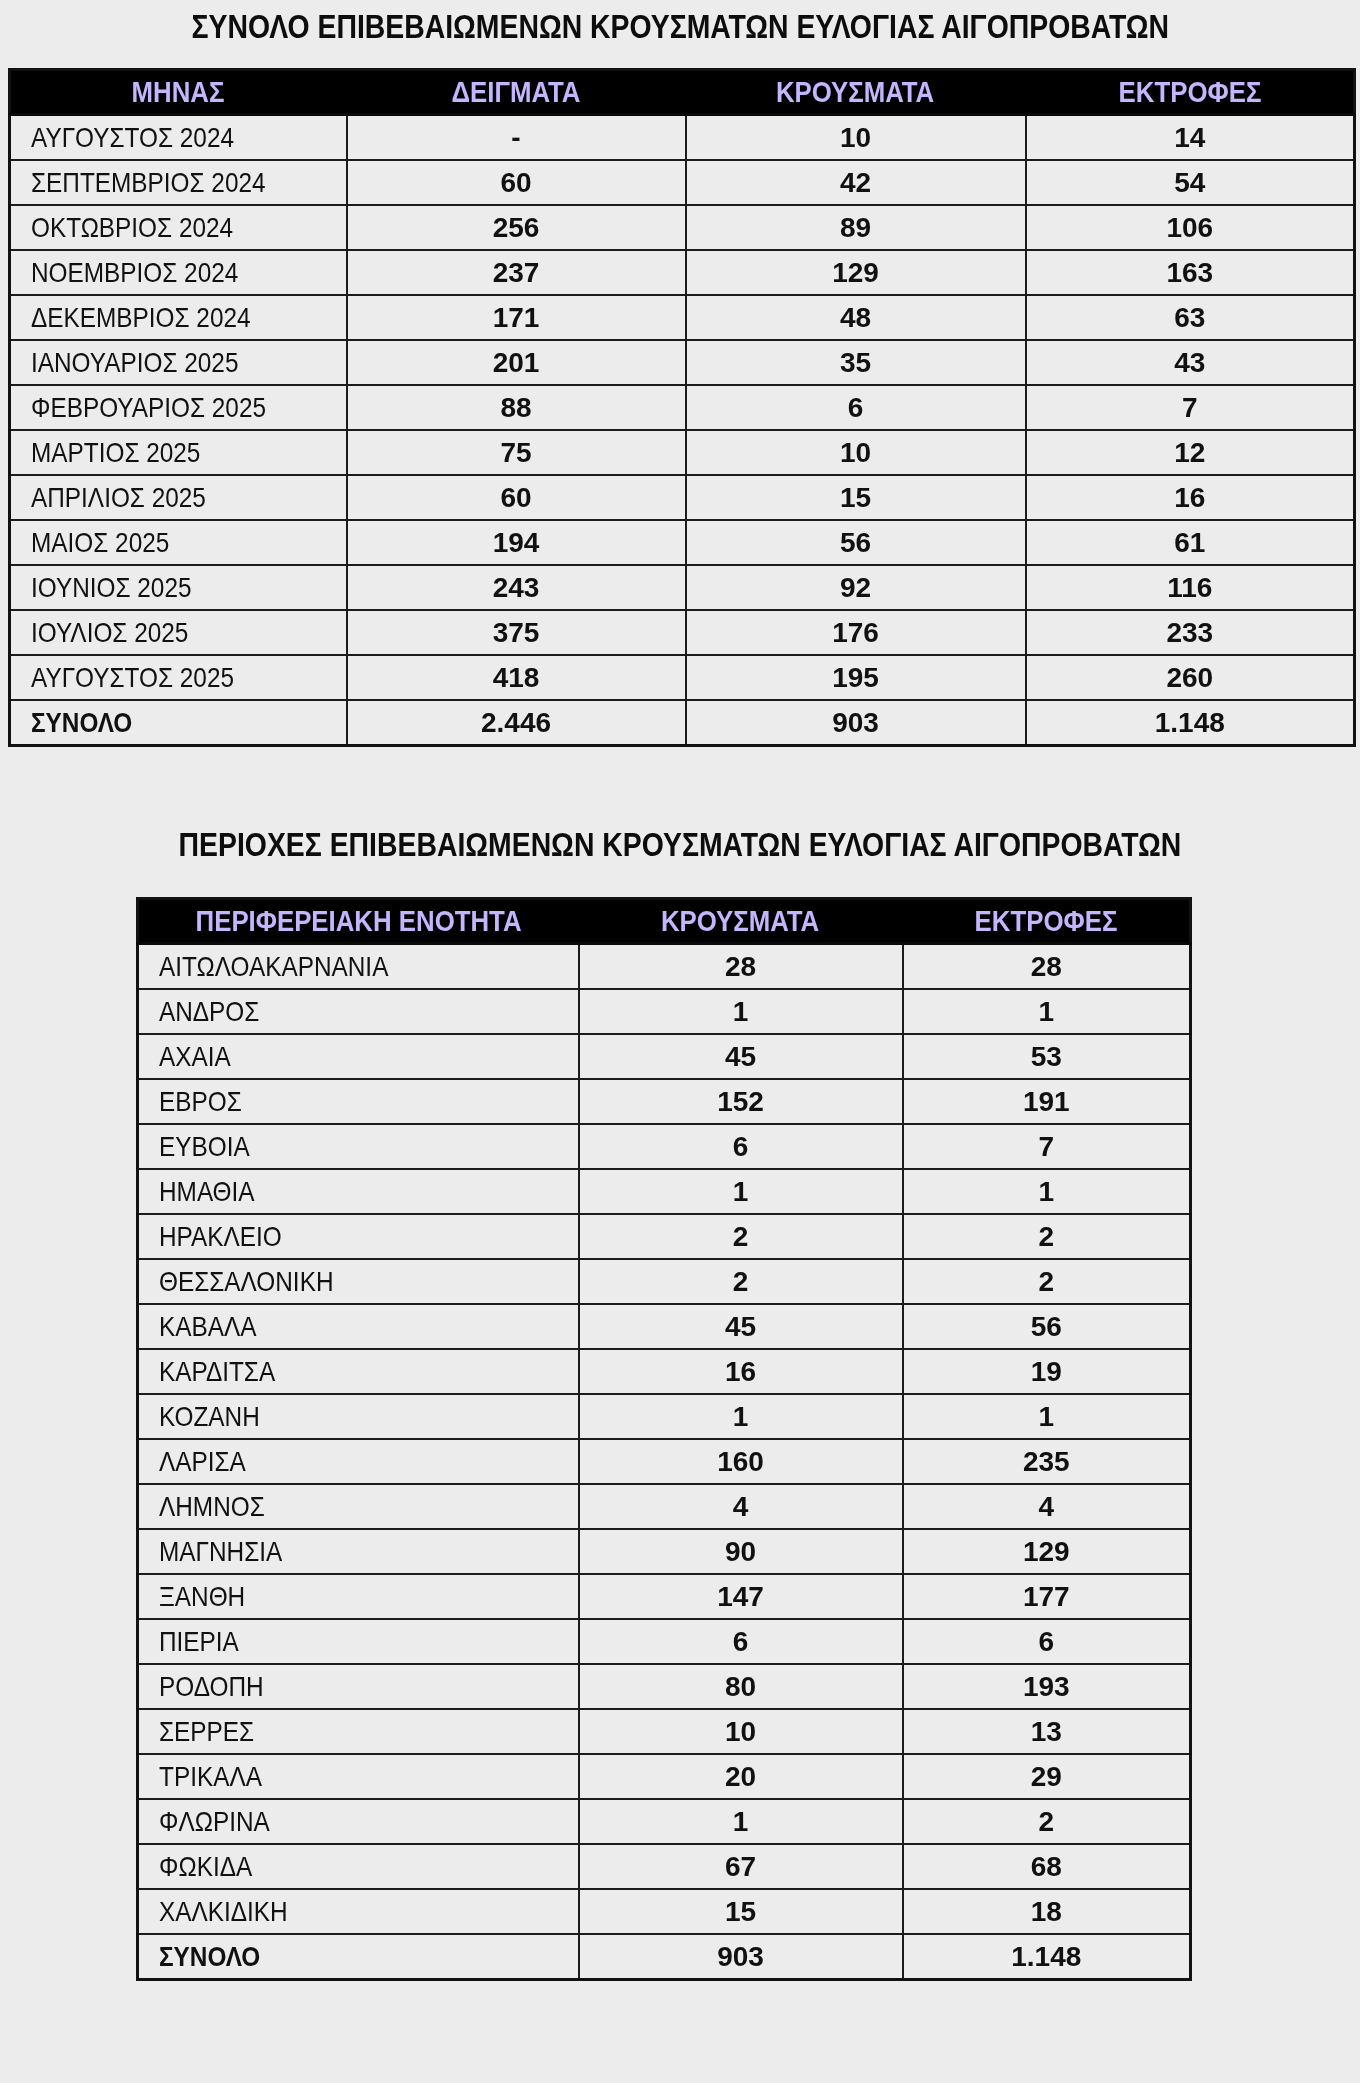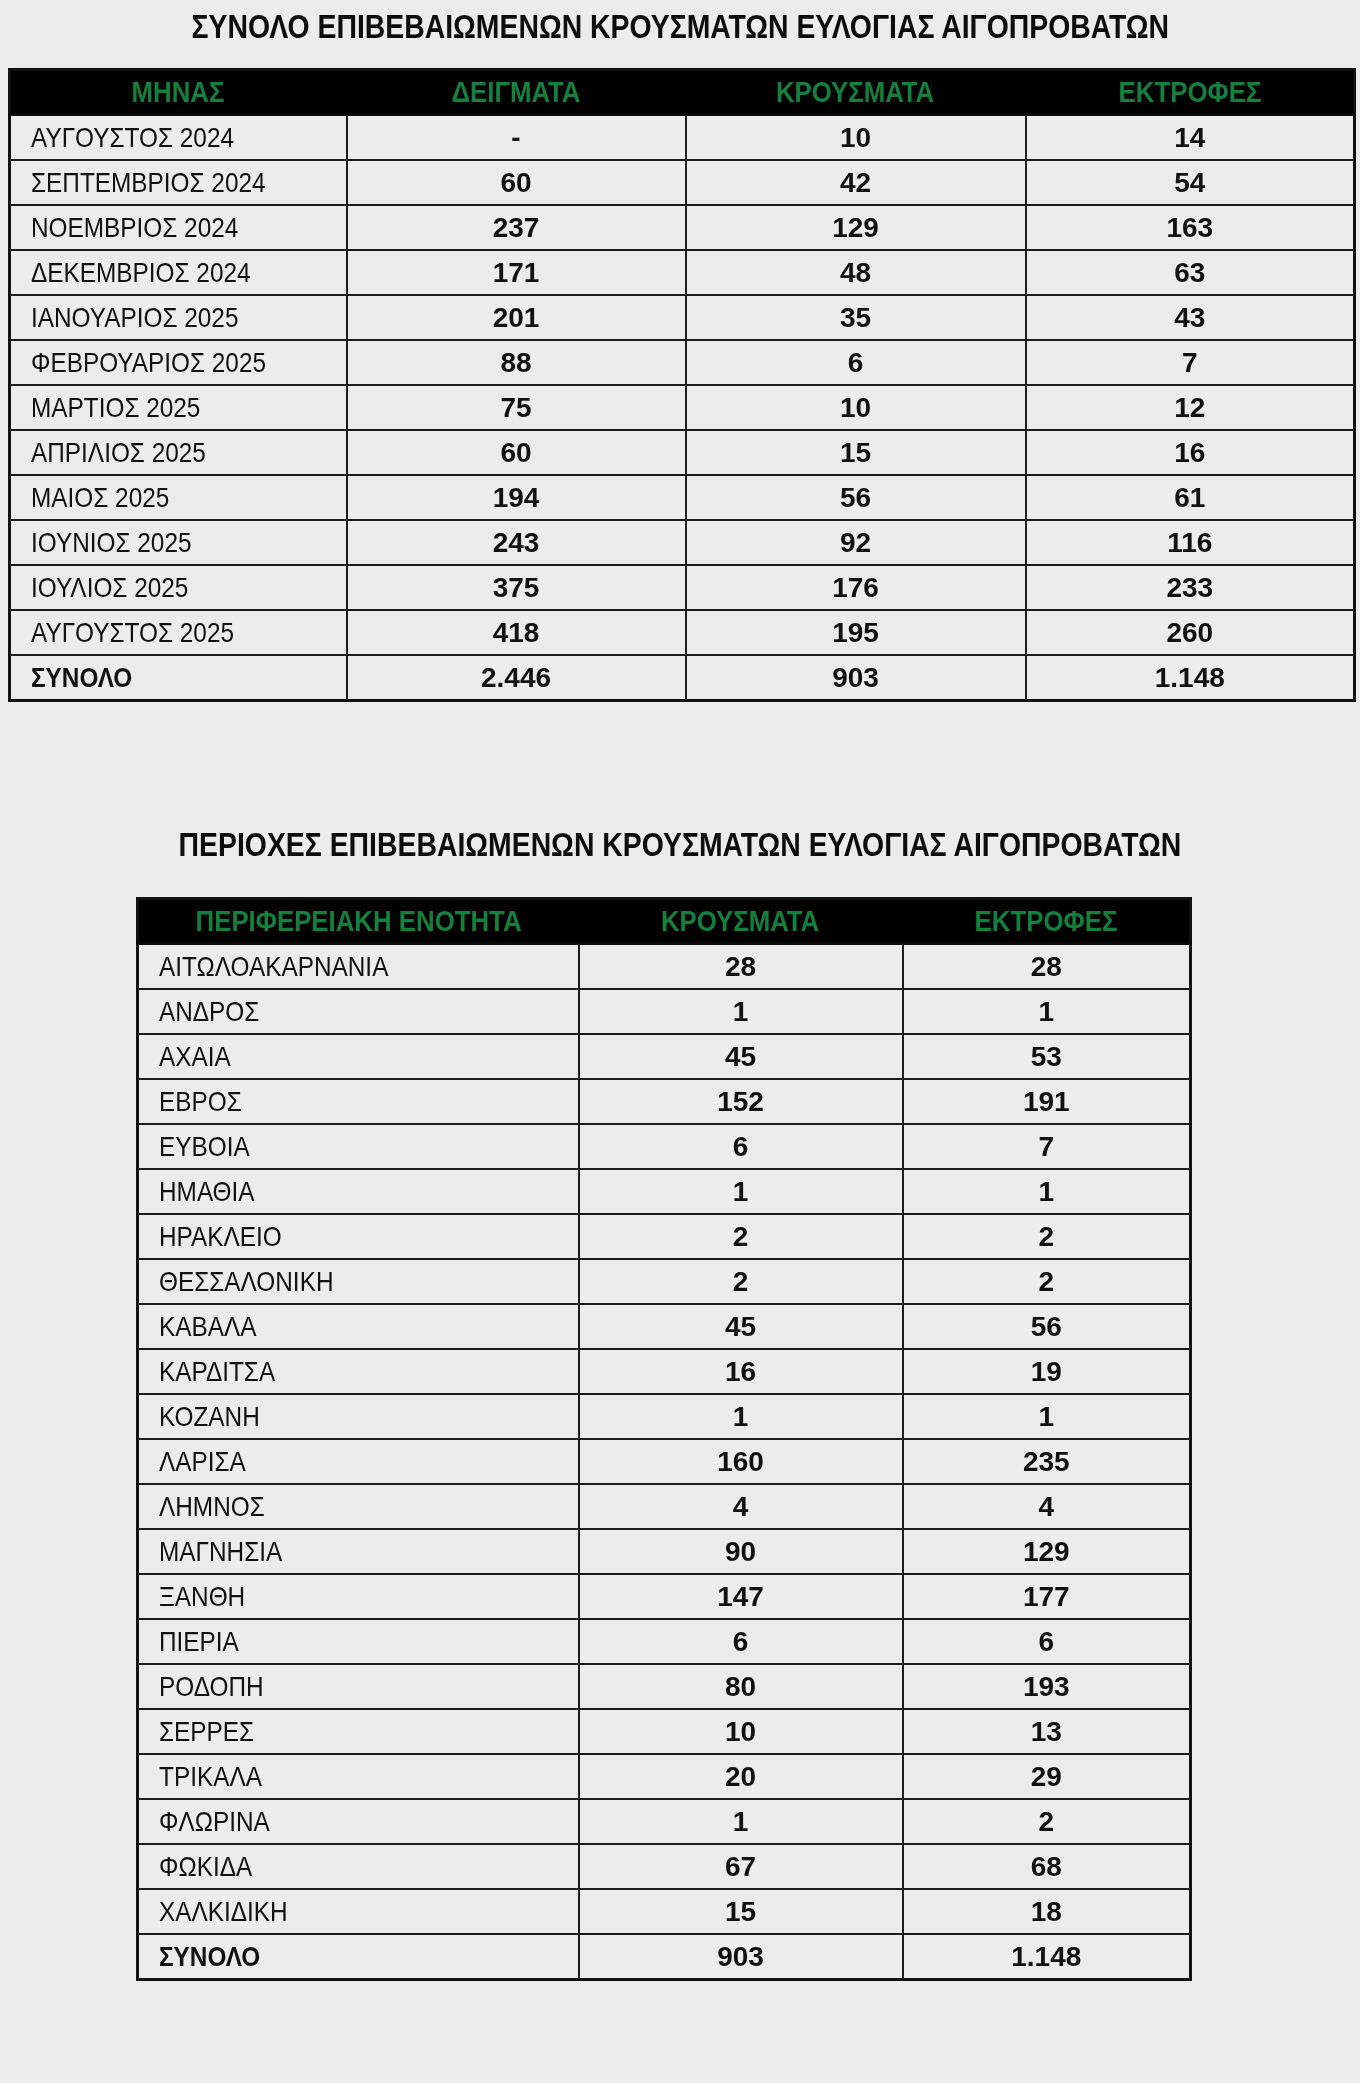--- a/index.html
+++ b/index.html
@@ -39,21 +39,21 @@
     position: absolute;
     border-collapse: collapse;
     table-layout: fixed;
     background: #ececec;
     border: 3px solid #121212;
   }
   #monthly-table  { left: 8px;   top: 68px;  width: 1345px; }
   #regional-table { left: 136px; top: 897px; width: 1053px; }
   .tbl th {
     background: #000000;
-    color: #15803d;
+    color: #c4b5fd;
     font-weight: bold;
     font-size: 30px;
     height: 42px;
     padding: 0;
     text-align: center;
     border: 2px solid #000000;
     border-bottom: 3px solid #0a0a0a;
   }
   .tbl td {
     border: 2px solid #1c1c1c;
@@ -103,20 +103,26 @@
         <td class="num">10</td>
         <td class="num">14</td>
       </tr>
       <tr>
         <td class="lbl"><span class="squeeze-l">ΣΕΠΤΕΜΒΡΙΟΣ 2024</span></td>
         <td class="num">60</td>
         <td class="num">42</td>
         <td class="num">54</td>
       </tr>
       <tr>
+        <td class="lbl"><span class="squeeze-l">ΟΚΤΩΒΡΙΟΣ 2024</span></td>
+        <td class="num">256</td>
+        <td class="num">89</td>
+        <td class="num">106</td>
+      </tr>
+      <tr>
         <td class="lbl"><span class="squeeze-l">ΝΟΕΜΒΡΙΟΣ 2024</span></td>
         <td class="num">237</td>
         <td class="num">129</td>
         <td class="num">163</td>
       </tr>
       <tr>
         <td class="lbl"><span class="squeeze-l">ΔΕΚΕΜΒΡΙΟΣ 2024</span></td>
         <td class="num">171</td>
         <td class="num">48</td>
         <td class="num">63</td>

